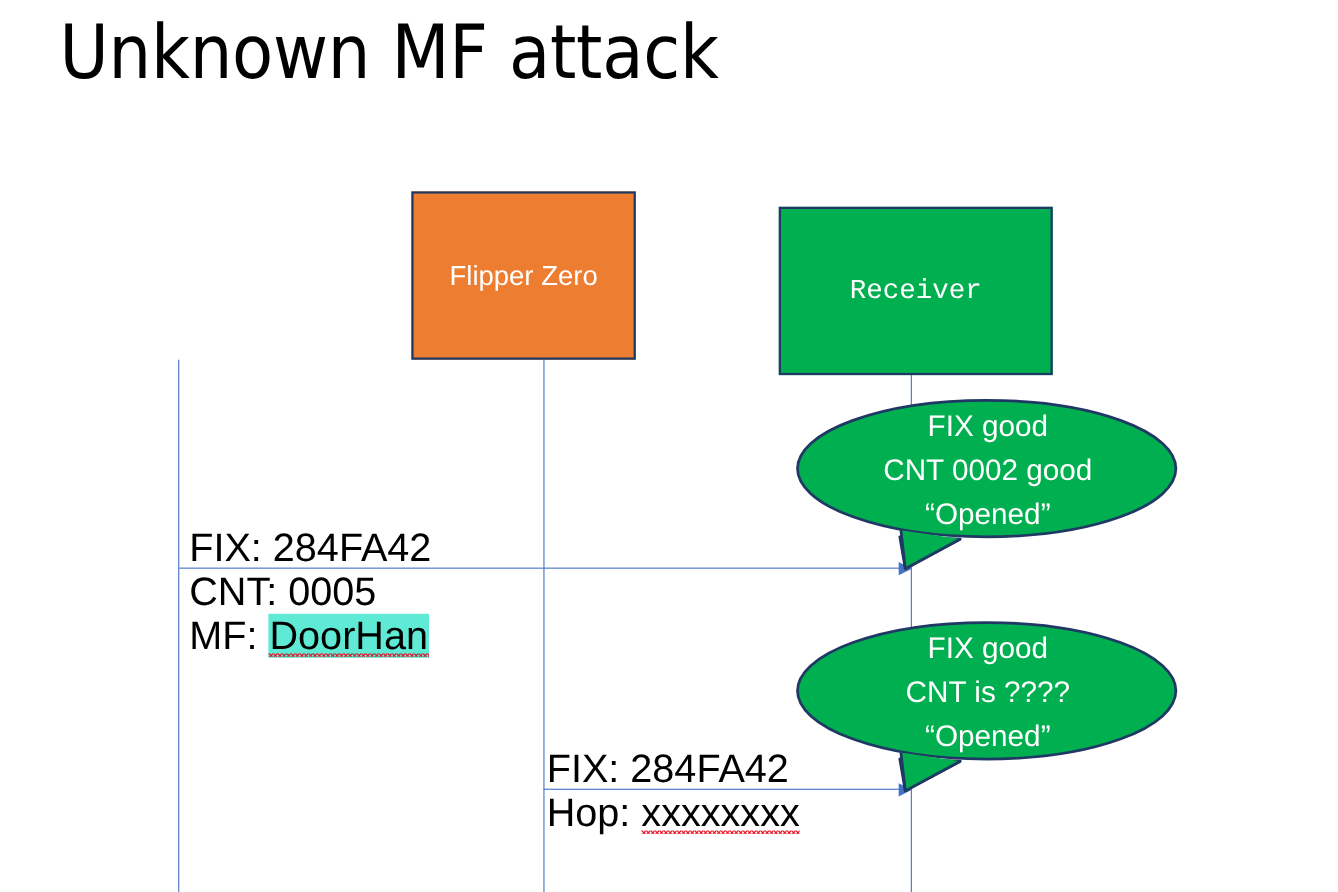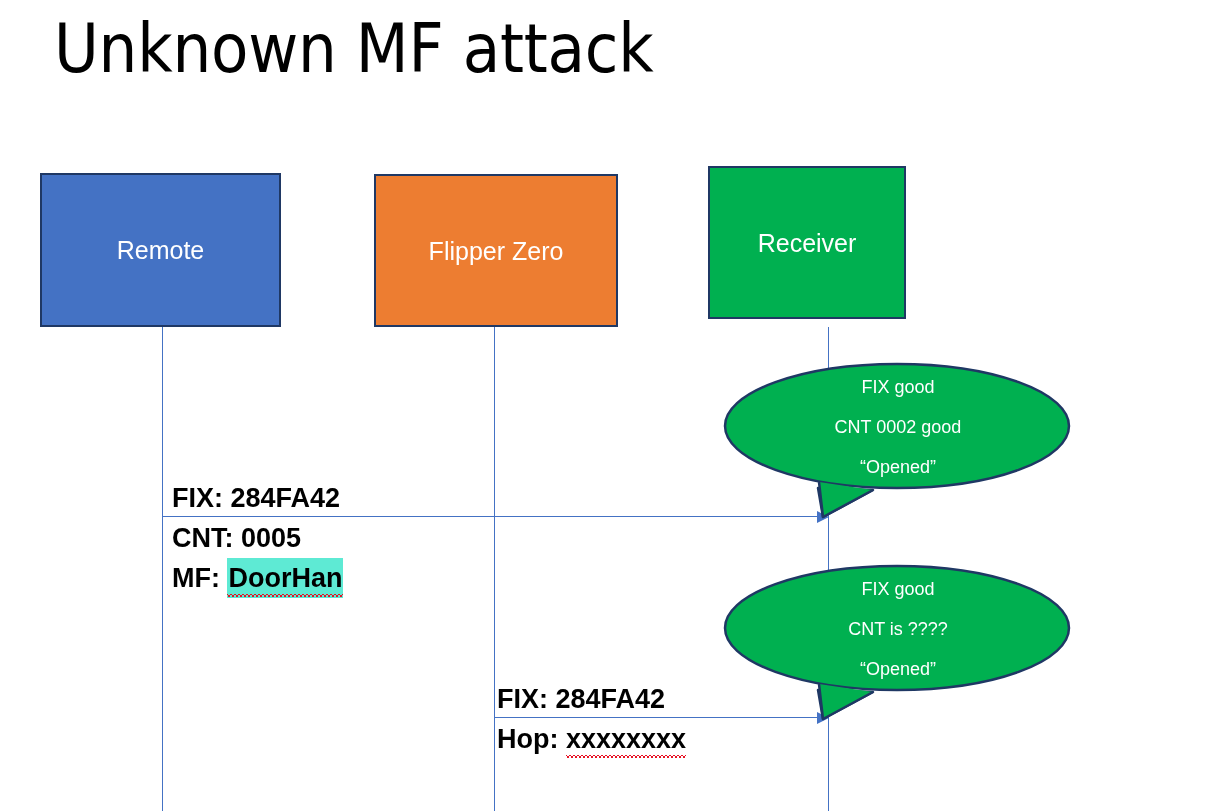--- a/index.html
+++ b/index.html
@@ -44,26 +44,27 @@
     color: #ffffff;
     font-size: 25px;
     line-height: 30px;
     font-weight: 400;
   }
   #actor-remote {
     left: 40px;  top: 173px;  width: 241px; height: 154px;
     background: #4472C4;
   }
   #actor-flipper {
-    left: 374px; top: 174px;  width: 244px; height: 153px;
+    left: 374px; top: 174px;  width: 204px; height: 153px;
     background: #ED7D31;
   }
   #actor-receiver {
-    left: 708px; top: 166px;  width: 198px; height: 153px;
+    left: 708px; top: 188px;  width: 249px; height: 153px;
     background: #00B050;
+    font-family: Liberation Mono, monospace;
   }
 
   
   .lifeline {
     position: absolute;
     width: 1px;
     background: #4472C4;
   }
   #lifeline-remote   { left: 162px; top: 327px; height: 484px; }
   #lifeline-flipper  { left: 494px; top: 327px; height: 484px; }
@@ -83,25 +84,24 @@
     border-top: 6px solid transparent;
     border-bottom: 6px solid transparent;
     border-left: 12px solid #4472C4;
   }
   #arrow-head-1 { left: 817px; top: 511px; }
   #arrow-head-2 { left: 817px; top: 712px; }
 
   
   .msg-label {
     position: absolute;
-    font-size: 27px;
+    font-size: 36px;
     line-height: 40px;
     color: #000000;
     white-space: nowrap;
-    font-weight: bold;
   }
   #msg-block-1 { left: 172px; top: 478px; }
   #msg-block-2 { left: 497px; top: 679px; }
   .hl {
     background: #5eead4;
     padding: 0 1px;
   }
   .squiggle {
     position: relative;
     display: inline-block;
@@ -122,43 +122,40 @@
   .callout {
     position: absolute;
   }
   .callout svg { display: block; overflow: visible; }
   .callout-text {
     position: absolute;
     left: 0;
     width: 100%;
     text-align: center;
     color: #ffffff;
-    font-size: 18px;
+    font-size: 27px;
     line-height: 40px;
     pointer-events: none;
   }
   #callout-1 { left: 723px; top: 362px; width: 350px; height: 160px; }
   #callout-2 { left: 723px; top: 564px; width: 350px; height: 160px; }
   #callout-1 .callout-text { top: 5px; }
   #callout-2 .callout-text { top: 5px; }
 </style>
 </head>
 <body>
 
 <div id="slide">
 
   <div id="slide-title">Unknown MF attack</div>
 
   <div class="lifeline" id="lifeline-remote"></div>
   <div class="lifeline" id="lifeline-flipper"></div>
   <div class="lifeline" id="lifeline-receiver"></div>
 
-  <div class="actor-box" id="actor-remote">
-    <span>Remote</span>
-  </div>
 
   <div class="actor-box" id="actor-flipper">
     <span>Flipper Zero</span>
   </div>
 
   <div class="actor-box" id="actor-receiver">
     <span>Receiver</span>
   </div>
 
   <div class="msg-arrow" id="arrow-1"></div>

